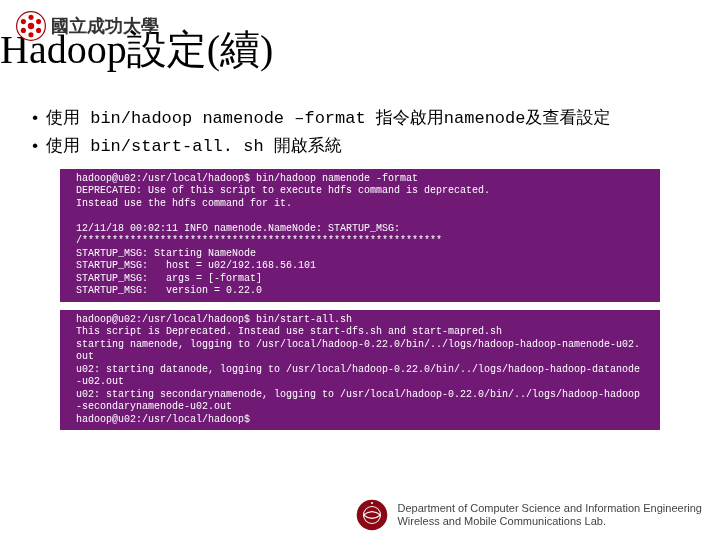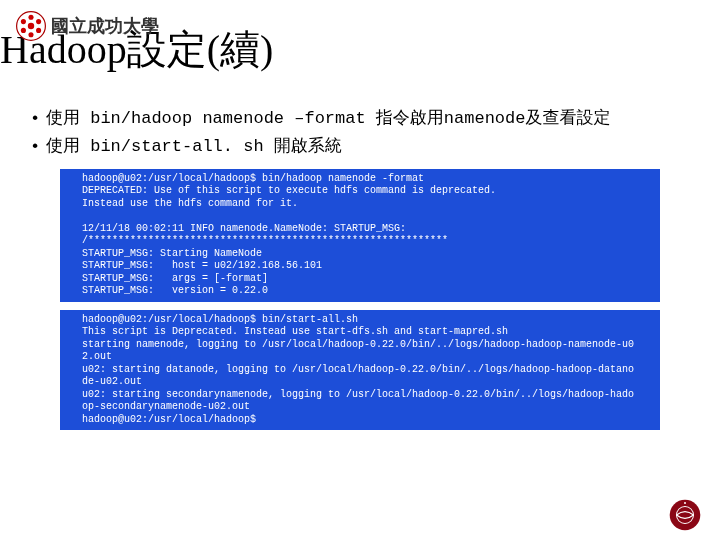--- a/index.html
+++ b/index.html
@@ -50,26 +50,26 @@
     margin-bottom: 4px;
   }
   .bullets li::before {
     content: "•";
     position: absolute;
     left: 0;
     top: 0;
   }
   .terminal {
     margin: 8px 60px 6px 60px;
-    background: #1d4ed8;
+    background: #701a75;
     color: #fff;
     font-family: "Courier New", monospace;
     font-size: 10px;
     line-height: 1.25;
-    padding: 4px 22px;
+    padding: 4px 16px;
     white-space: pre-wrap;
     word-break: break-all;
   }
   .terminal .line { display: block; }
   .footer {
     position: absolute;
     bottom: 8px;
     right: 18px;
     display: flex;
     align-items: center;
@@ -116,13 +116,17 @@
 <div class="terminal" id="term2"><span class="line">hadoop@u02:/usr/local/hadoop$ bin/start-all.sh</span><span class="line">This script is Deprecated. Instead use start-dfs.sh and start-mapred.sh</span><span class="line">starting namenode, logging to /usr/local/hadoop-0.22.0/bin/../logs/hadoop-hadoop-namenode-u02.out</span><span class="line">u02: starting datanode, logging to /usr/local/hadoop-0.22.0/bin/../logs/hadoop-hadoop-datanode-u02.out</span><span class="line">u02: starting secondarynamenode, logging to /usr/local/hadoop-0.22.0/bin/../logs/hadoop-hadoop-secondarynamenode-u02.out</span><span class="line">hadoop@u02:/usr/local/hadoop$</span></div>
 
 <div class="footer">
   <svg class="footer-icon" viewBox="0 0 40 40">
     <circle cx="20" cy="20" r="18" fill="#8a0715"></circle>
     <circle cx="20" cy="20" r="10" fill="none" stroke="#fff" stroke-width="1.2"></circle>
     <path d="M10 20 Q20 12 30 20" fill="none" stroke="#fff" stroke-width="1.2"></path>
     <path d="M10 20 Q20 28 30 20" fill="none" stroke="#fff" stroke-width="1.2"></path>
     <circle cx="20" cy="6" r="1.2" fill="#fff"></circle>
   </svg>
+  <div class="footer-text">
+    <div>Department of Computer Science and Information Engineering</div>
+    <div>Wireless and Mobile Communications Lab.</div>
+  </div>
 </div>
 
 </body></html>

